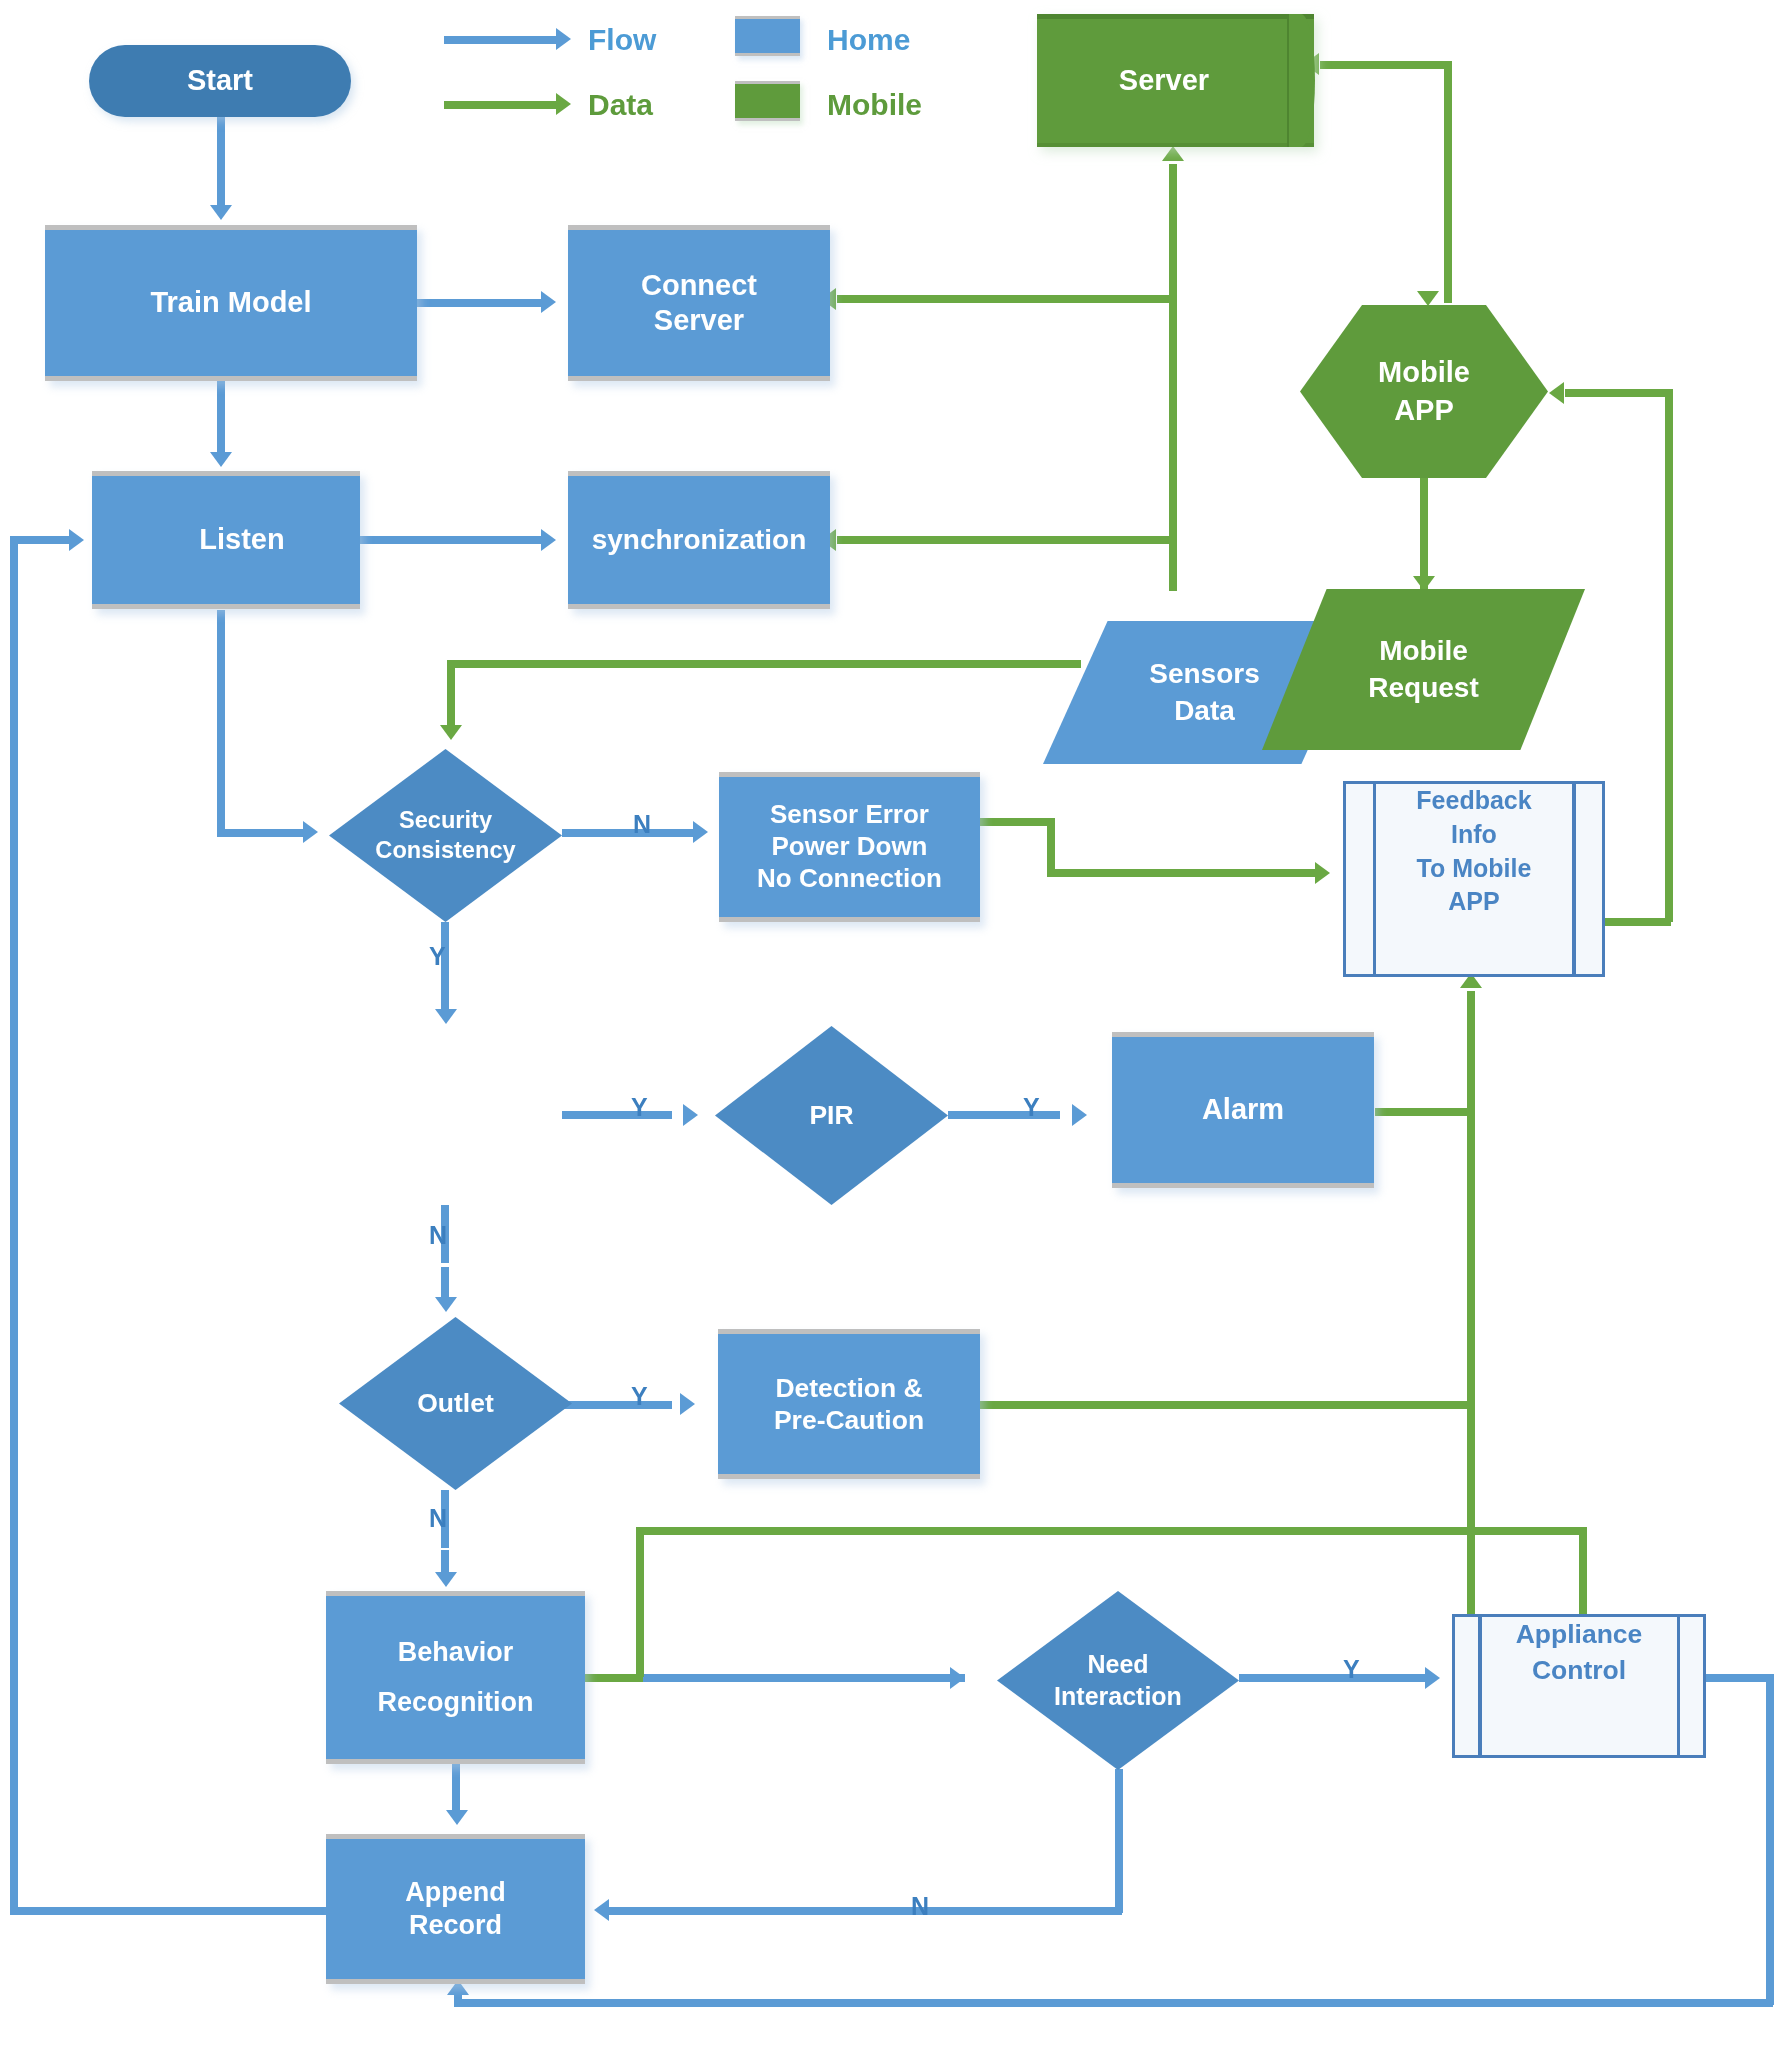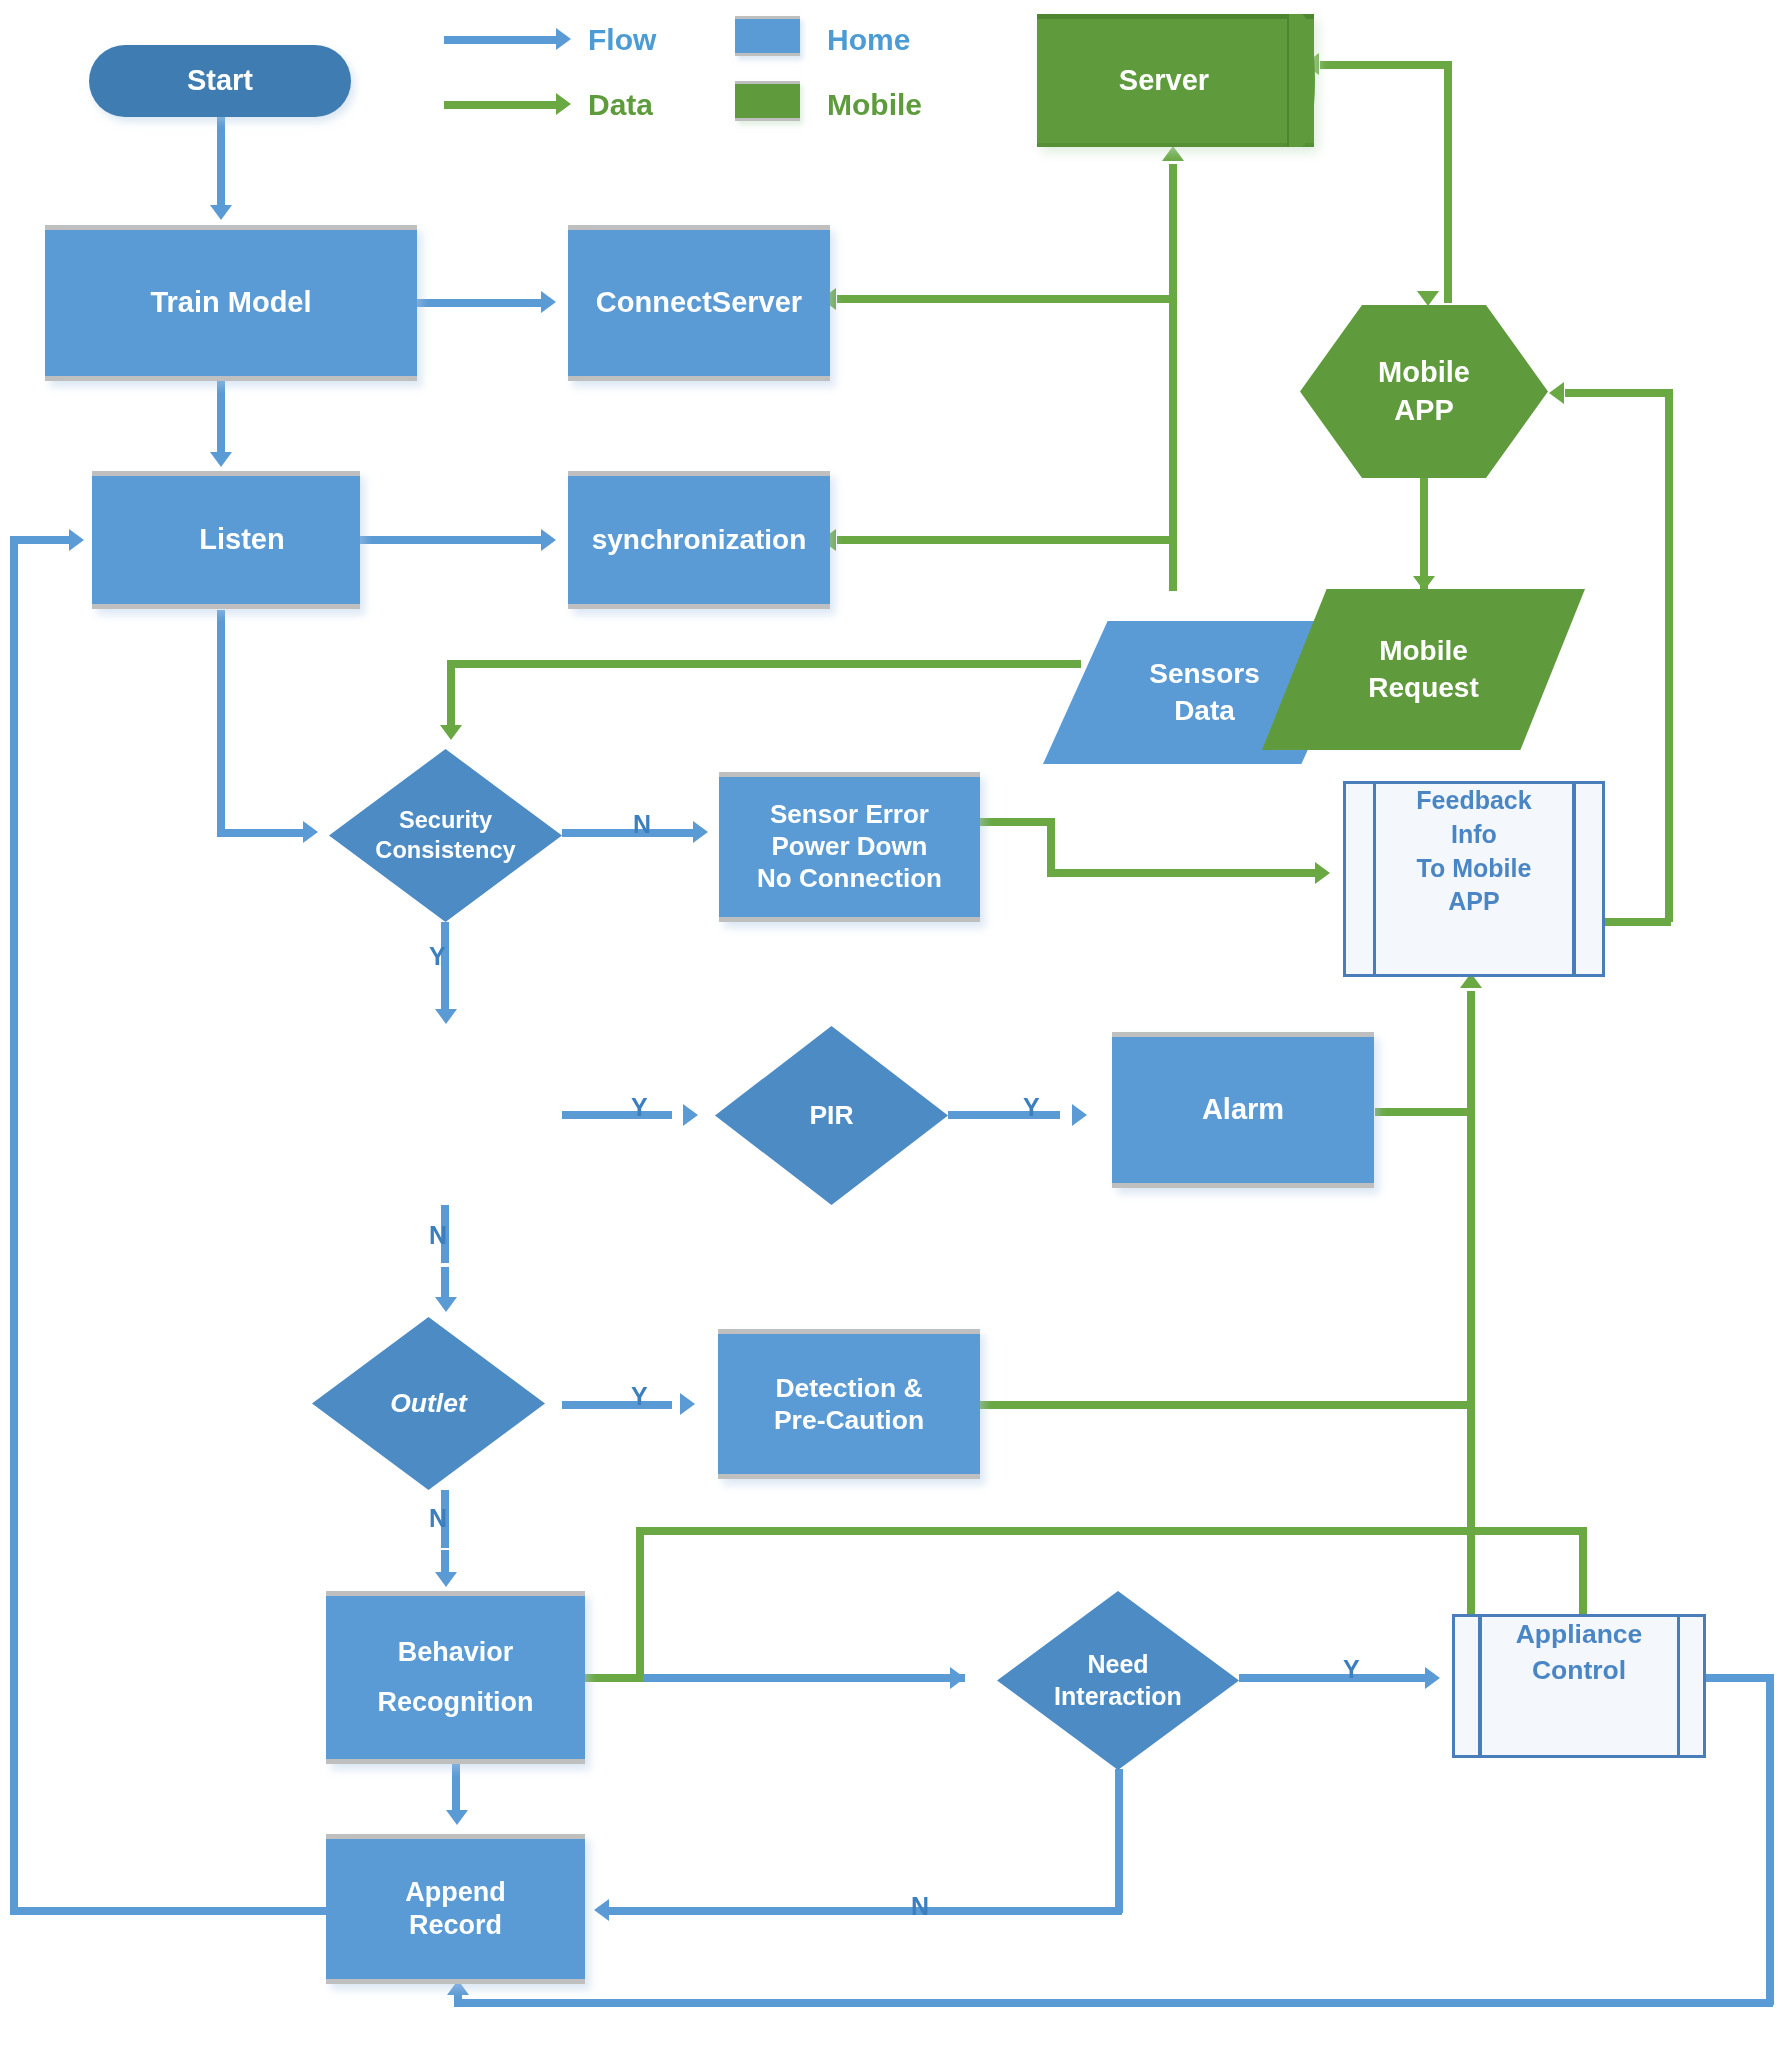--- a/index.html
+++ b/index.html
@@ -88,21 +88,21 @@
     <div class="sw home" style="left:735px;top:16px;width:65px;height:40px;"></div>
     <div class="lgTxt" style="left:827px;top:23px;font-size:30px;color:#4C9BD5;">Home</div>
     <div class="sw mob" style="left:735px;top:81px;width:65px;height:40px;"></div>
     <div class="lgTxt" style="left:827px;top:88px;font-size:30px;color:#5E9B3C;">Mobile</div>
   </div>
 
   <div class="node term" style="left:89px;top:45px;width:262px;height:72px;font-size:29px;">Start</div>
 
   <div class="node rect" style="left:45px;top:225px;width:372px;height:156px;font-size:29px;">Train Model</div>
 
-  <div class="node rect" style="left:568px;top:225px;width:262px;height:156px;font-size:29px;flex-direction:row;">
+  <div class="node rect" style="left:568px;top:225px;width:262px;height:156px;font-size:29px;flex-direction:column;">
     <span>Connect</span>
     <span>Server</span>
   </div>
 
   <div class="node rect" style="left:92px;top:471px;width:268px;height:138px;font-size:29px;padding-left:32px;">Listen</div>
 
   <div class="node rect" style="left:568px;top:471px;width:262px;height:138px;font-size:28px;">synchronization</div>
 
   <div class="cyl" style="left:1037px;top:14.4px;width:277px;height:133px;">
     <div class="body"></div>
@@ -165,21 +165,21 @@
   </div>
 
 
   <div class="dia-wrap" style="left:715px;top:1026px;width:233px;height:179px;">
     <div class="dia-shape"></div>
     <div class="dia-label" style="font-size:26.5px;">PIR</div>
   </div>
 
   <div class="node rect" style="left:1112px;top:1032px;width:262px;height:156px;font-size:29px;">Alarm</div>
 
-  <div class="dia-wrap" style="left:312px;top:1317px;width:233px;height:173px;font-style:italic;">
+  <div class="dia-wrap" style="left:339px;top:1317px;width:233px;height:173px;">
     <div class="dia-shape"></div>
     <div class="dia-label" style="font-size:26.5px;">Outlet</div>
   </div>
 
   <div class="node rect" style="left:718px;top:1329px;width:262px;height:150px;font-size:26.5px;flex-direction:column;">
     <span>Detection &amp;</span>
     <span>Pre-Caution</span>
   </div>
 
   <div class="node rect" style="left:326px;top:1591px;width:259px;height:173px;font-size:27px;flex-direction:column;gap:17px;">

